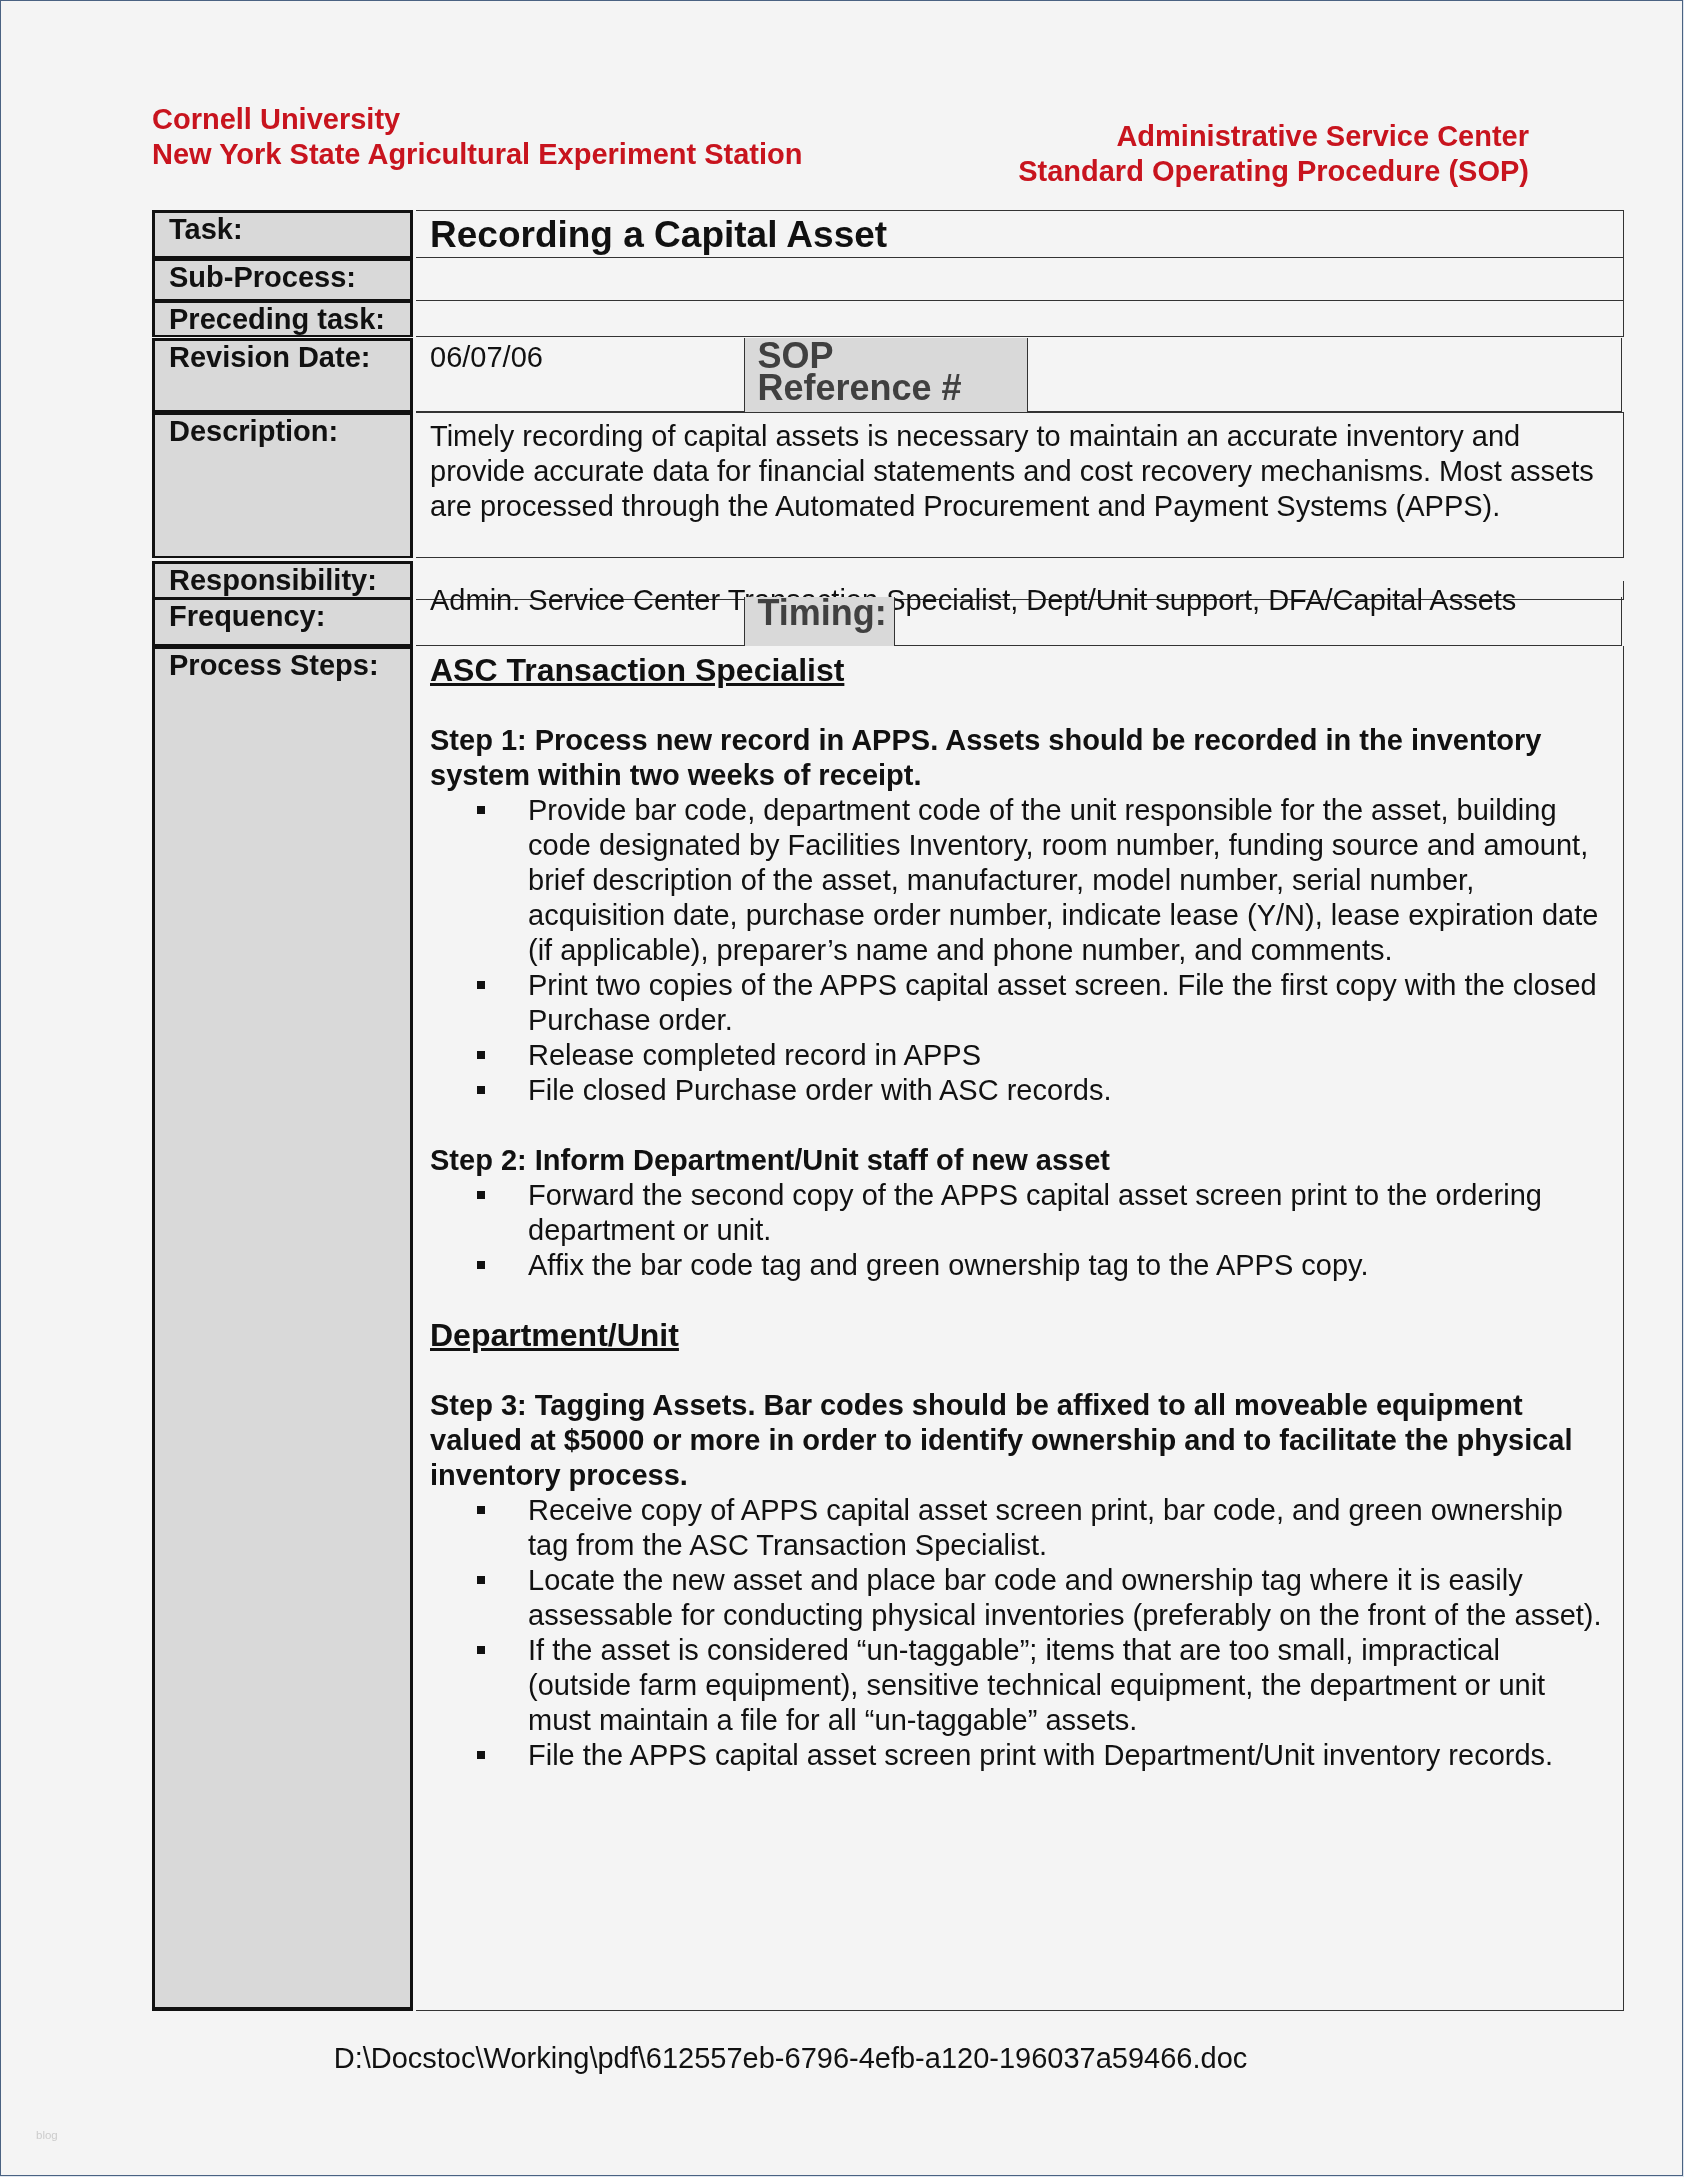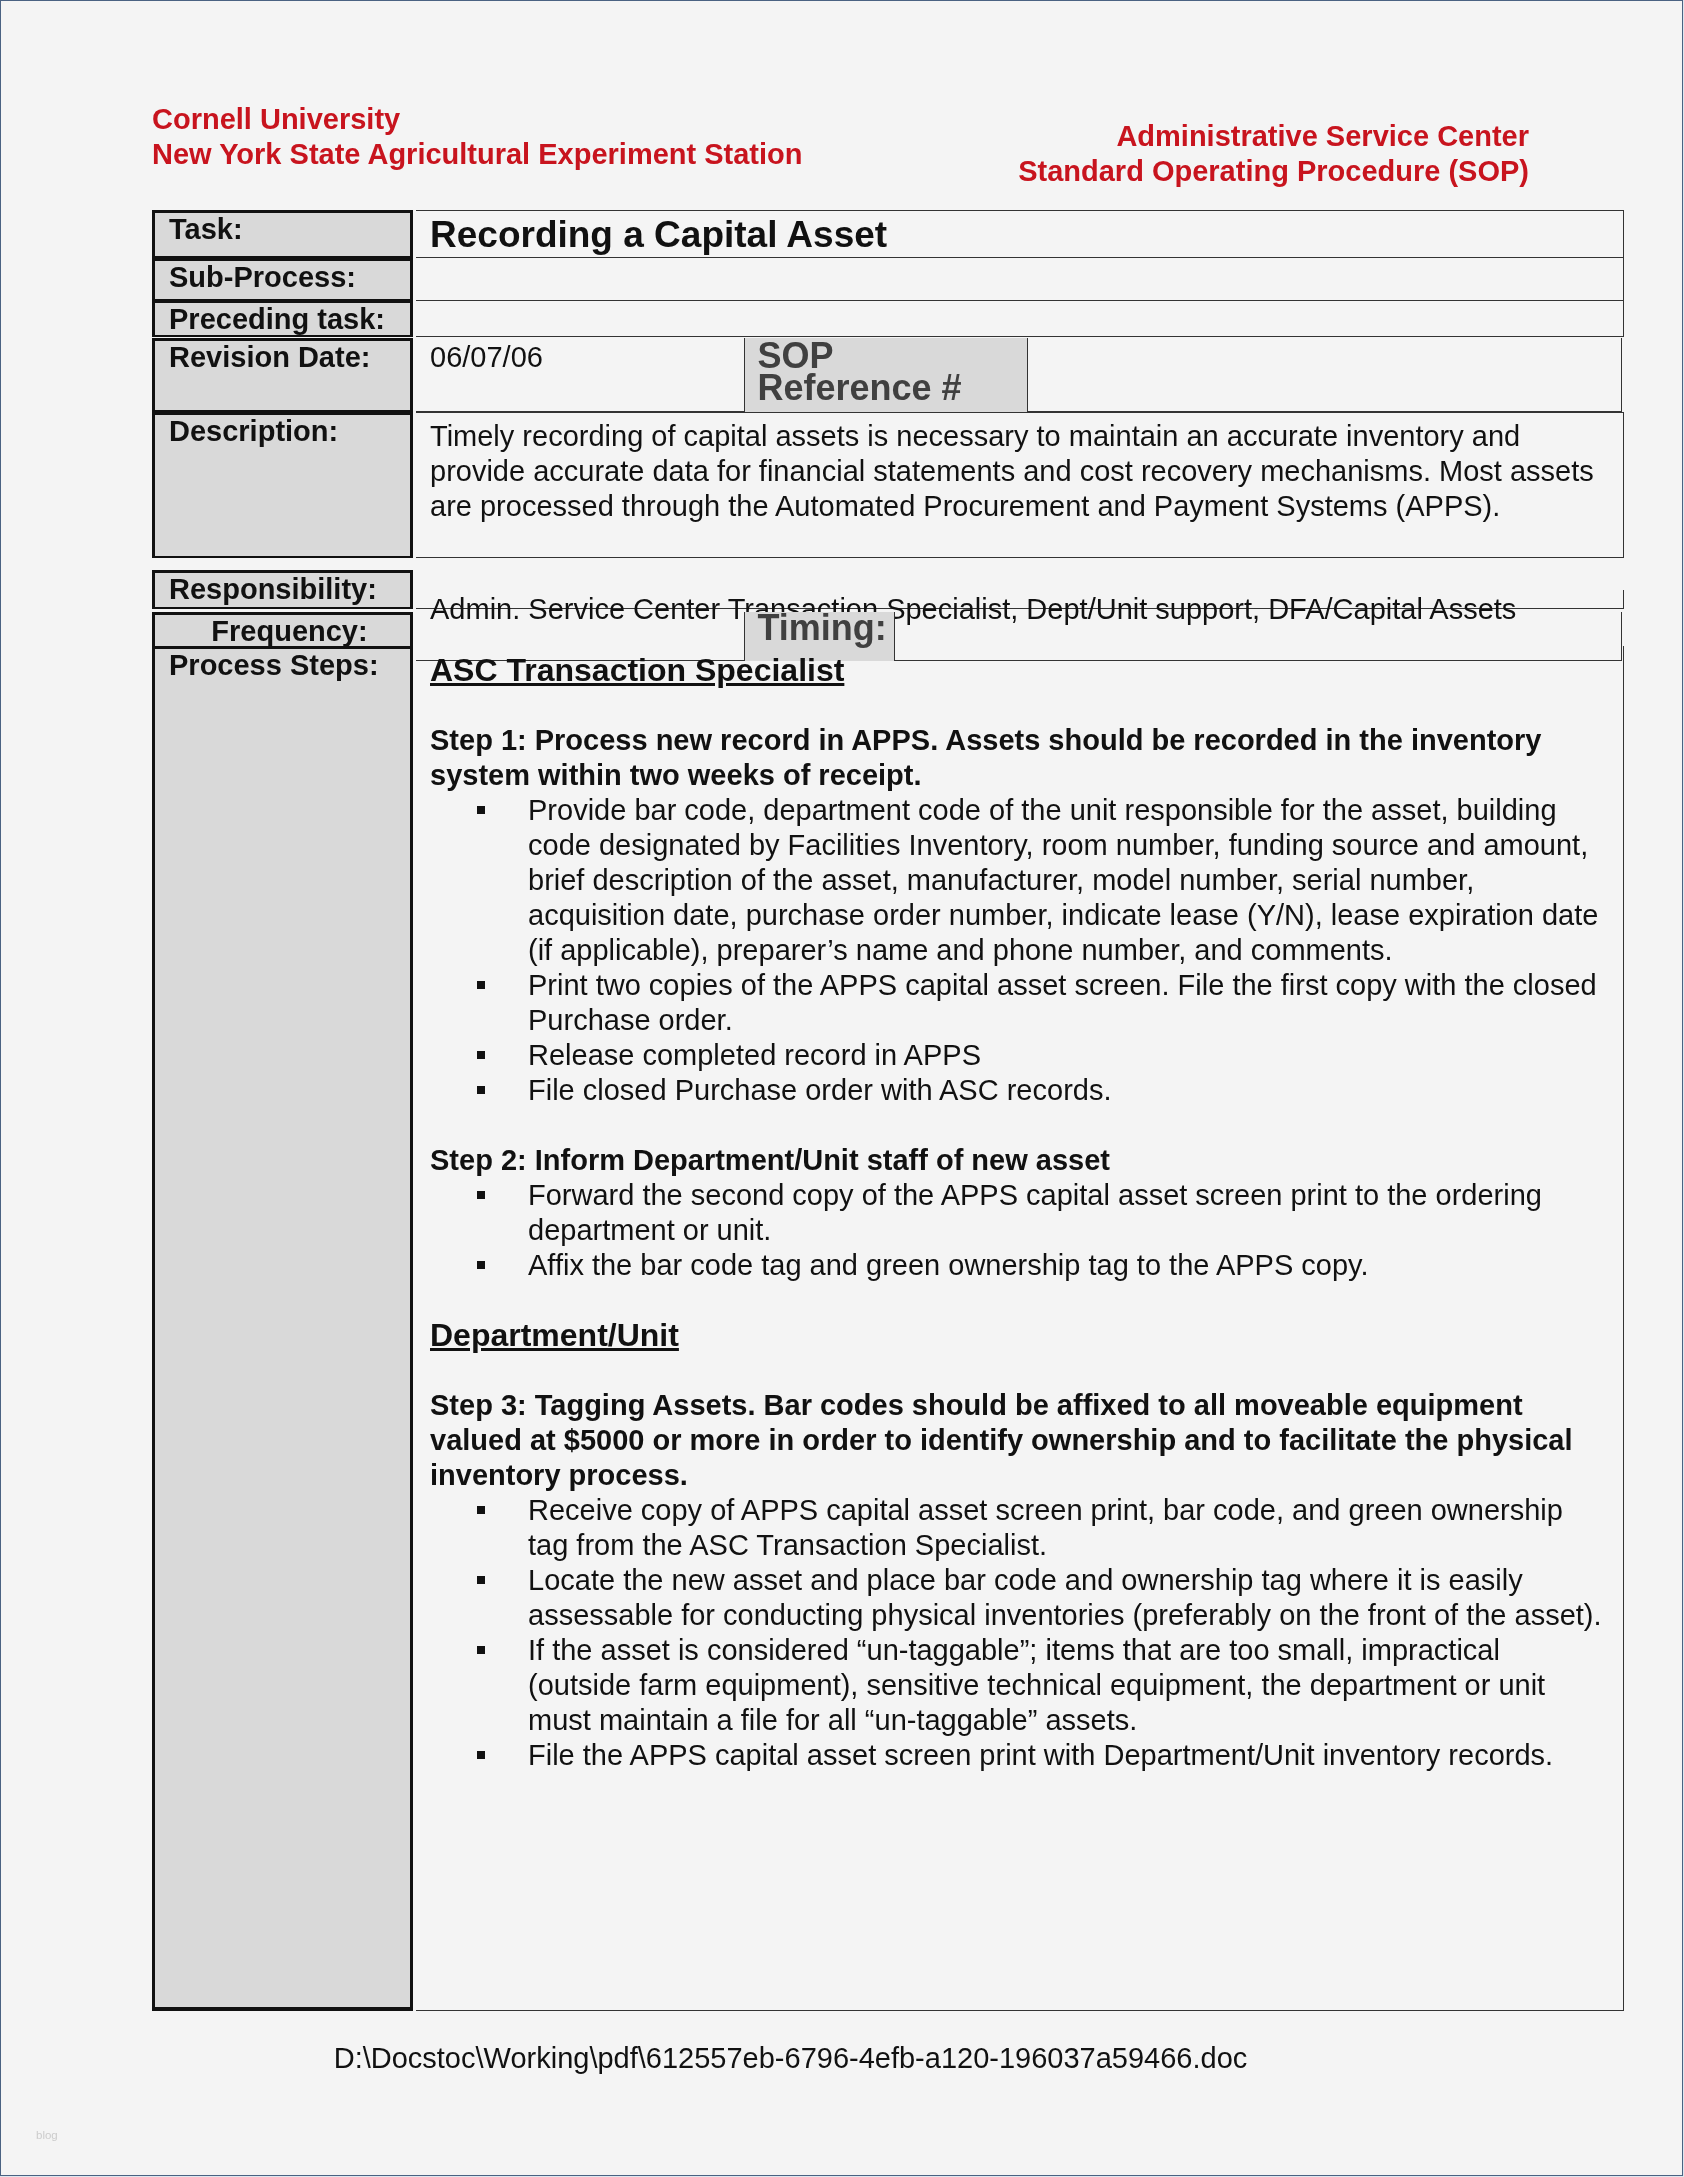--- a/index.html
+++ b/index.html
@@ -89,26 +89,26 @@
       </div>
       <div class="sublbl" style="left:592px; width:284px; padding-top:1.8px;">SOP Reference #</div>
       <div style="position:absolute; left:876px; right:1.8px; top:0; bottom:0;"></div>
     </div>
 
     <div class="row" style="top:202px; height:146px;">
       <div class="lbl">Description:</div>
       <div class="val" style="padding-top:6px;">Timely recording of capital assets is necessary to maintain an accurate inventory and provide accurate data for financial statements and cost recovery mechanisms. Most assets are processed through the Automated Procurement and Payment Systems (APPS).</div>
     </div>
 
-    <div class="row" style="top:360px; height:39px;">
+    <div class="row" style="top:351px; height:39px;">
       <div class="lbl">Responsibility:</div>
       <div class="val" style="border-top:none; white-space:nowrap;margin-top:20px;">Admin. Service Center Transaction Specialist, Dept/Unit support, DFA/Capital Assets</div>
     </div>
 
-    <div class="row" style="top:402px; height:49px;text-align:center;">
+    <div class="row" style="top:387px; height:49px;">
       <div class="lbl">Frequency:</div>
       <div class="val" style="border-top:none; right:1.8px;">
         <span></span>
       </div>
       <div class="sublbl" style="left:592px; width:151px;">Timing:</div>
       <div style="position:absolute; left:743px; right:1.8px; top:0; bottom:0;"></div>
     </div>
 
     <div class="row" style="top:436px; height:1365px;">
       <div class="lbl" style="border-bottom-width:4.4px;">Process Steps:</div>

